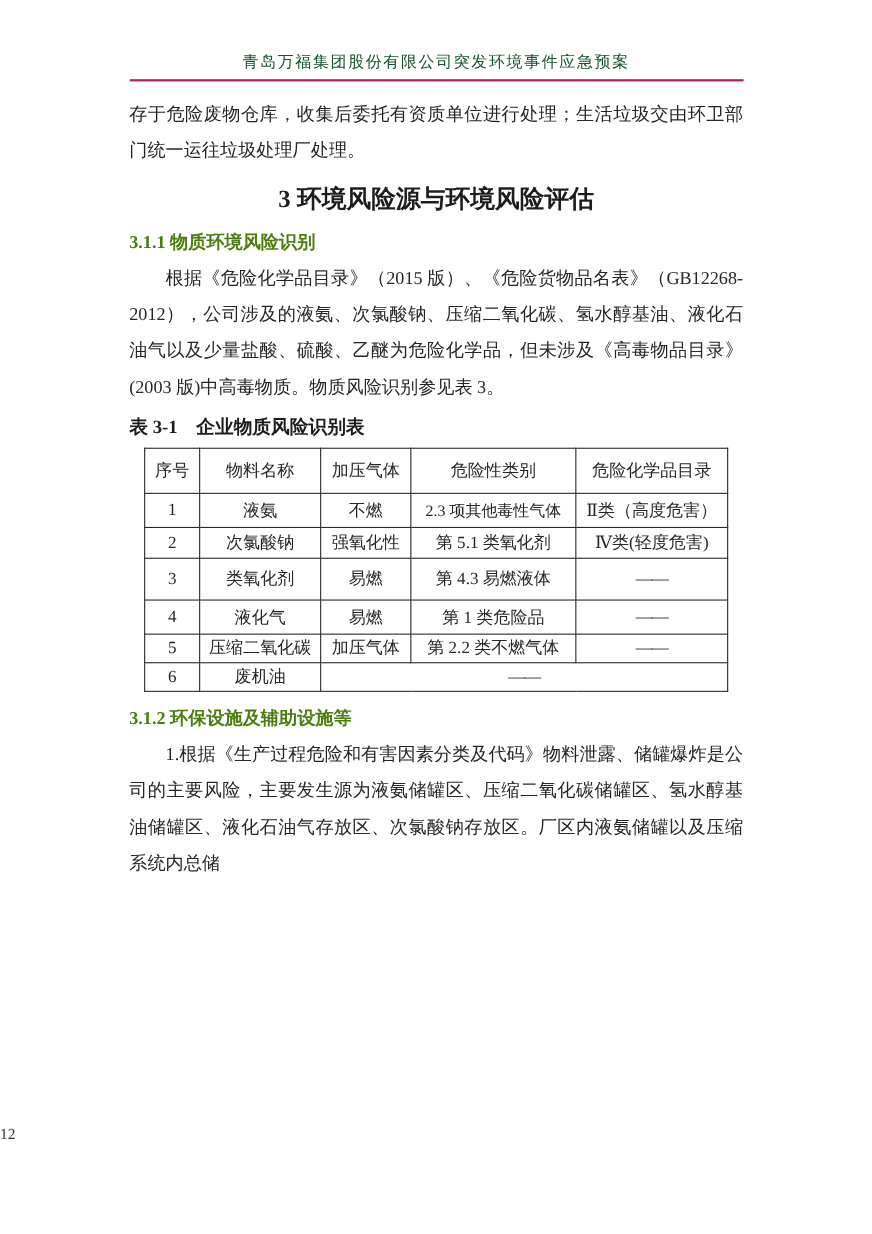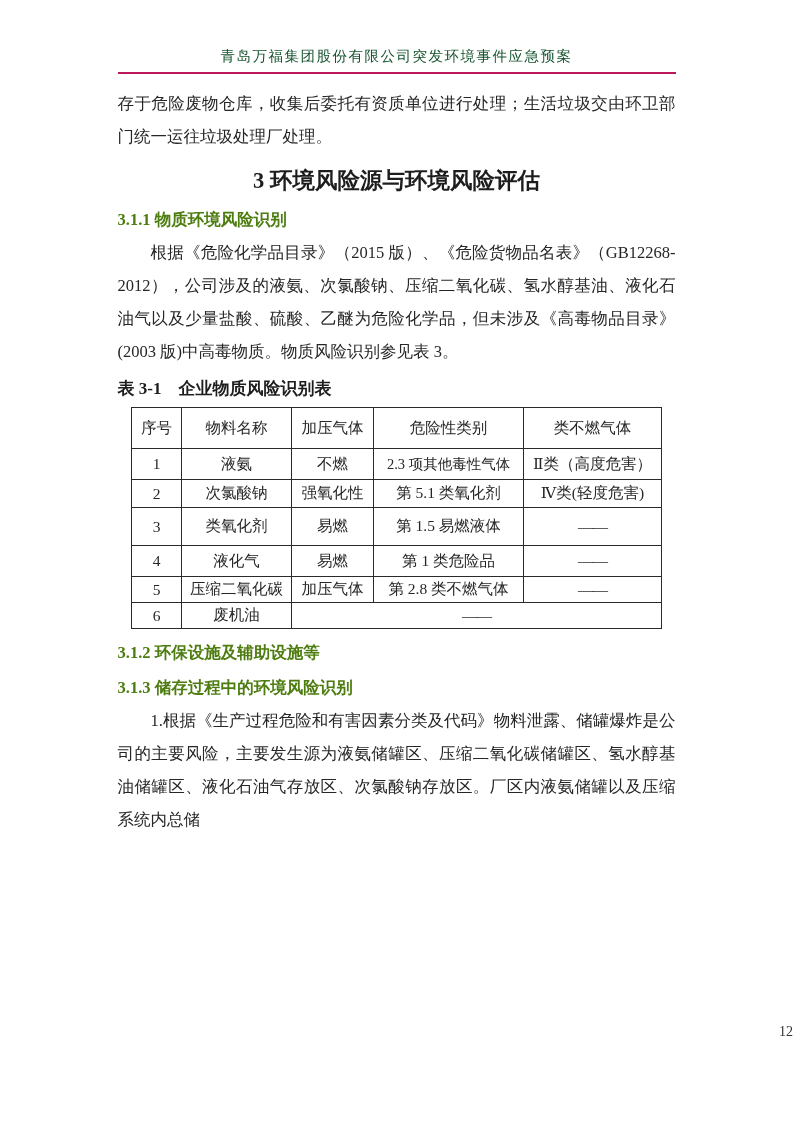--- a/index.html
+++ b/index.html
@@ -93,21 +93,21 @@
   tr.row-3  { height: 38px; }
   tr.row-4  { height: 31px; }
   tr.row-5  { height: 26px; }
   tr.row-6  { height: 26px; }
   td.dash-cell { letter-spacing: -1px; }
   .page-number {
     position: absolute;
     top: 1024px;
     left: 0;
     width: 100%;
-    text-align: right;
+    text-align: left;
     font-size: 14px;
     color: #333333;
   }
 </style>
 </head>
 <body>
 
 <div class="content">
 
   <div class="doc-header">
@@ -133,67 +133,66 @@
       <col style="width:82px">
       <col style="width:150px">
       <col style="width:138px">
     </colgroup>
     <tbody>
       <tr class="h-row">
         <th>序号</th>
         <th>物料名称</th>
         <th>加压气体</th>
         <th>危险性类别</th>
-        <th>类不燃气体</th>
+        <th>危险化学品目录</th>
       </tr>
       <tr class="row-1">
         <td>1</td>
         <td>液氨</td>
         <td>不燃</td>
         <td style="font-size:14.5px">2.3 项其他毒性气体</td>
         <td>Ⅱ类（高度危害）</td>
       </tr>
       <tr class="row-2">
         <td>2</td>
         <td>次氯酸钠</td>
         <td>强氧化性</td>
         <td>第 5.1 类氧化剂</td>
         <td>Ⅳ类(轻度危害)</td>
       </tr>
       <tr class="row-3">
         <td>3</td>
         <td>类氧化剂</td>
         <td>易燃</td>
-        <td>第 1.5  易燃液体</td>
+        <td>第 4.3  易燃液体</td>
         <td class="dash-cell">——</td>
       </tr>
       <tr class="row-4">
         <td>4</td>
         <td>液化气</td>
         <td>易燃</td>
         <td>第 1 类危险品</td>
         <td class="dash-cell">——</td>
       </tr>
       <tr class="row-5">
         <td>5</td>
         <td>压缩二氧化碳</td>
         <td>加压气体</td>
-        <td>第 2.8 类不燃气体</td>
+        <td>第 2.2 类不燃气体</td>
         <td class="dash-cell">——</td>
       </tr>
       <tr class="row-6">
         <td>6</td>
         <td>废机油</td>
         <td class="dash-cell" colspan="3">——</td>
       </tr>
     </tbody>
   </table>
 
   <h3 class="doc-h3">3.1.2 环保设施及辅助设施等</h3>
 
 
-  <h3 class="doc-h3">3.1.3 储存过程中的环境风险识别</h3>
 
   <p class="para">1.根据《生产过程危险和有害因素分类及代码》物料泄露、储罐爆炸是公司的主要风险，主要发生源为液氨储罐区、压缩二氧化碳储罐区、氢水醇基油储罐区、液化石油气存放区、次氯酸钠存放区。厂区内液氨储罐以及压缩系统内总储</p>
 
 </div>
 
 <div class="page-number">12</div>
 
 </body></html>

